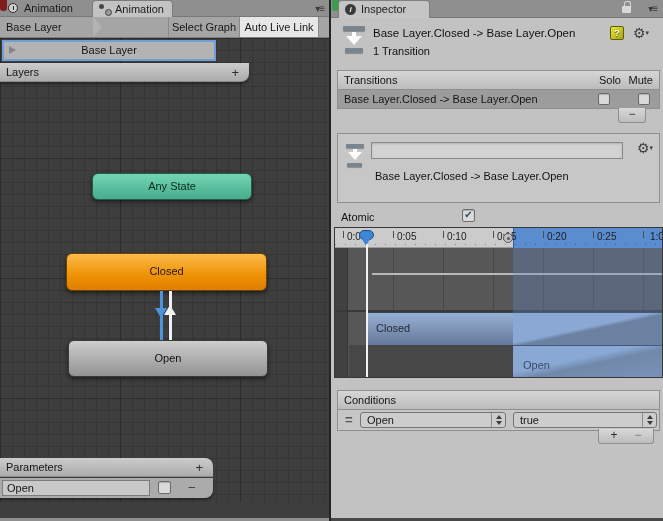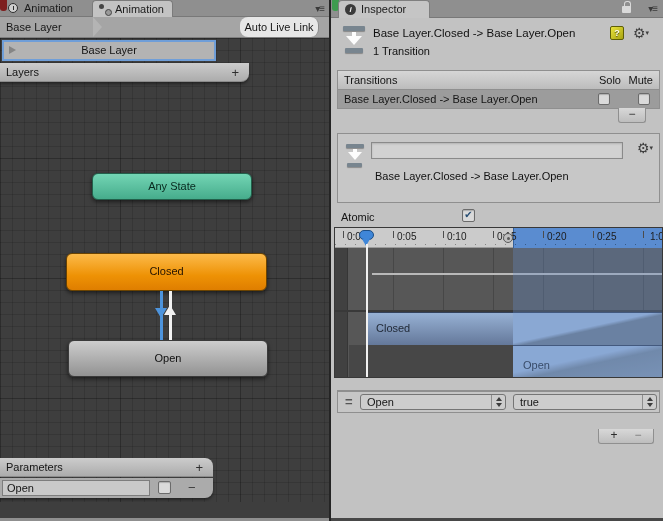--- a/index.html
+++ b/index.html
@@ -21,21 +21,21 @@
   .anim-ic::after { content:''; position:absolute; left:6px; top:5px; width:5px; height:5px; border-radius:50%; border:1px solid #454545; background:#9a9a9a; }
   .pane-menu { position:absolute; top:3px; font-size:10px; color:#3a3a3a; letter-spacing:-1px; cursor:pointer; }
   .corner-blob { position:absolute; top:0; width:7px; height:11px; border-radius:0 0 3px 3px; }
 
   .toolbar { left:0; top:17px; width:100%; height:21px; background:#a5a5a5; border-bottom:1px solid #7f7f7f; }
   .crumb { position:absolute; left:6px; top:4px; color:#161616; }
   .crumb-chev { position:absolute; left:93px; top:0; width:0; height:0;
     border-left:9px solid #b4b4b4; border-top:10px solid transparent; border-bottom:10px solid transparent; }
   .tb-btn { position:absolute; top:0; height:20px; text-align:center; padding-top:4px; color:#161616; cursor:pointer; }
   #btn-selectgraph { left:168px; width:72px; border-left:1px solid #8a8a8a; border-right:1px solid #8a8a8a; }
-  #btn-autolive { left:240px; width:79px; background:#e7e7e7; border-right:1px solid #8a8a8a;border-radius:8px; }
+  #btn-autolive { left:240px; width:79px; background:#e7e7e7; border-right:1px solid #8a8a8a; }
 
   #graph { left:0; top:38px; width:329px; height:464px;
     background-color:#3e3e3e;
     background-image:
       linear-gradient(rgba(0,0,0,.16) 1px, transparent 1px),
       linear-gradient(90deg, rgba(0,0,0,.16) 1px, transparent 1px),
       linear-gradient(rgba(0,0,0,.12) 1px, transparent 1px),
       linear-gradient(90deg, rgba(0,0,0,.12) 1px, transparent 1px);
     background-size:120px 120px,120px 120px,12px 12px,12px 12px; overflow:hidden; }
 
@@ -193,20 +193,21 @@
       <div class="tab active" style="left:92px;">
         <span class="anim-ic"></span>
         <span>Animation</span>
       </div>
       <span class="pane-menu" style="right:5px;">▾≡</span>
     </div>
 
     <div class="toolbar abs">
       <span class="crumb">Base Layer</span>
       <span class="crumb-chev"></span>
+      <div class="tb-btn" id="btn-selectgraph">Select Graph</div>
       <div class="tb-btn" id="btn-autolive">Auto Live Link</div>
     </div>
 
     <div id="graph" class="abs">
 
       <div id="layer-item" class="abs">
         <span class="play-tri"></span>
         <span>Base Layer</span>
       </div>
       <div id="layers-hdr" class="panel-hdr abs">
@@ -338,20 +339,23 @@
         <span class="rlabel" style="left:212px;">0:20</span>
         <span class="rlabel" style="left:262px;">0:25</span>
         <span class="rlabel" style="left:315px;">1:00</span>
         <div class="thandle"></div>
         <div class="phdrop"></div>
       </div>
       <div id="playline"></div>
     </div>
 
     <div class="boxed" id="cond-box">
+      <div class="list-hdr">
+        <span>Conditions</span>
+      </div>
       <div id="cond-row">
         <span class="drag-eq">=</span>
         <div class="dd" id="dd-param">
           <span>Open</span>
           <span class="dd-arrows">
               <i class="up"></i>
               <i class="dn"></i>
             </span>
         </div>
         <div class="dd" id="dd-value">

